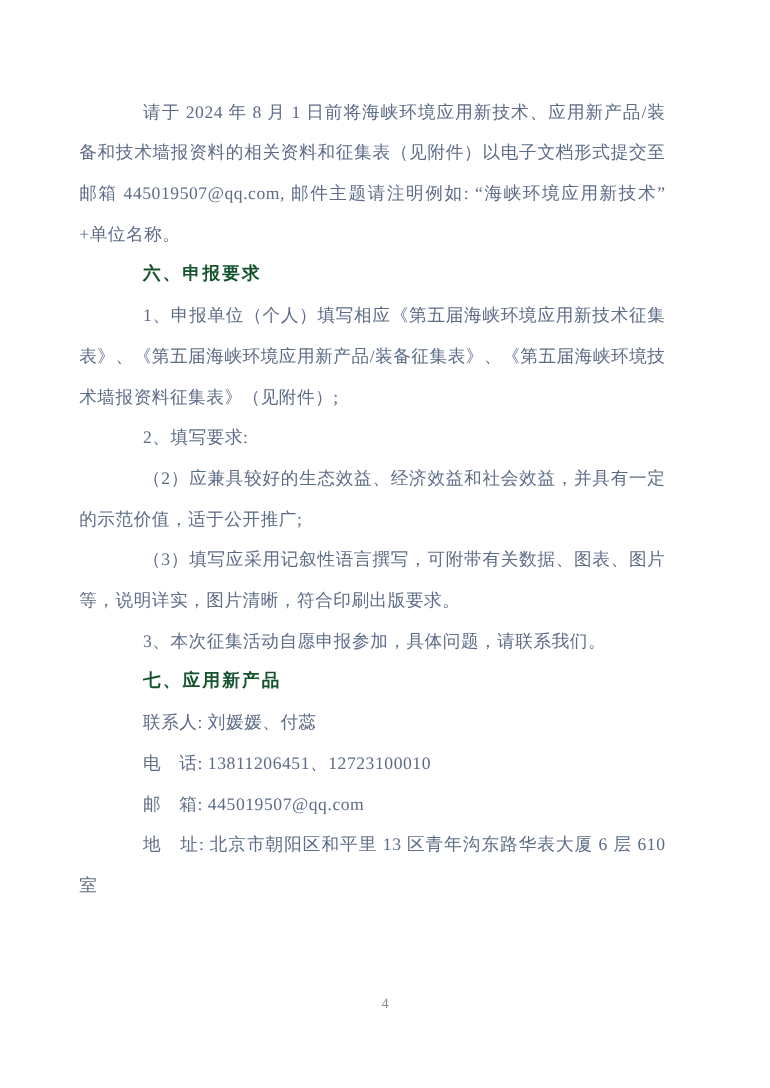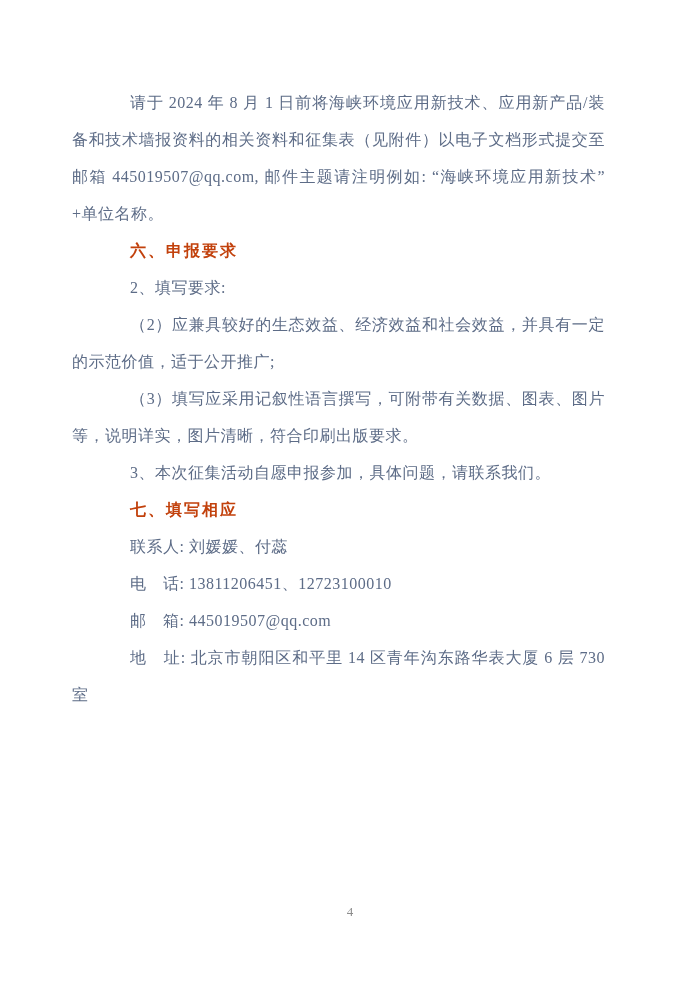--- a/index.html
+++ b/index.html
@@ -32,23 +32,23 @@
     line-height: 37px;
     text-align: justify;
     text-justify: inter-ideograph;
   }
   .doc-body p {
     margin: 0;
     text-indent: 58px;
     letter-spacing: 0.5px;
   }
   .doc-body p.heading {
-    font-family: Liberation Sans, sans-serif;
+    font-family: Liberation Mono, monospace;
     font-weight: bold;
-    color: #c2410c;
+    color: #14532d;
     letter-spacing: 2px;
   }
   .page-number {
     position: absolute;
     left: 0;
     right: 0;
     top: 903px;
     text-align: center;
     font-size: 13px;
     line-height: 18px;
@@ -60,37 +60,38 @@
 <body>
 
 <div class="page">
 
   <div class="doc-body">
 
     <p>请于 2024 年 8 月 1 日前将海峡环境应用新技术、应用新产品/装备和技术墙报资料的相关资料和征集表（见附件）以电子文档形式提交至邮箱 445019507@qq.com, 邮件主题请注明例如: “海峡环境应用新技术” +单位名称。</p>
 
     <p class="heading">六、申报要求</p>
 
+    <p>1、申报单位（个人）填写相应《第五届海峡环境应用新技术征集表》、《第五届海峡环境应用新产品/装备征集表》、《第五届海峡环境技术墙报资料征集表》（见附件）;</p>
 
     <p>2、填写要求:</p>
 
 
     <p>（2）应兼具较好的生态效益、经济效益和社会效益，并具有一定的示范价值，适于公开推广;</p>
 
     <p>（3）填写应采用记叙性语言撰写，可附带有关数据、图表、图片等，说明详实，图片清晰，符合印刷出版要求。</p>
 
     <p>3、本次征集活动自愿申报参加，具体问题，请联系我们。</p>
 
-    <p class="heading">七、填写相应</p>
+    <p class="heading">七、应用新产品</p>
 
     <p>联系人: 刘媛媛、付蕊</p>
 
     <p>电　话: 13811206451、12723100010</p>
 
     <p>邮　箱: 445019507@qq.com</p>
 
-    <p>地　址: 北京市朝阳区和平里 14 区青年沟东路华表大厦 6 层 730 室</p>
+    <p>地　址: 北京市朝阳区和平里 13 区青年沟东路华表大厦 6 层 610 室</p>
 
   </div>
 
   <div class="page-number">4</div>
 
 </div>
 
 </body></html>

